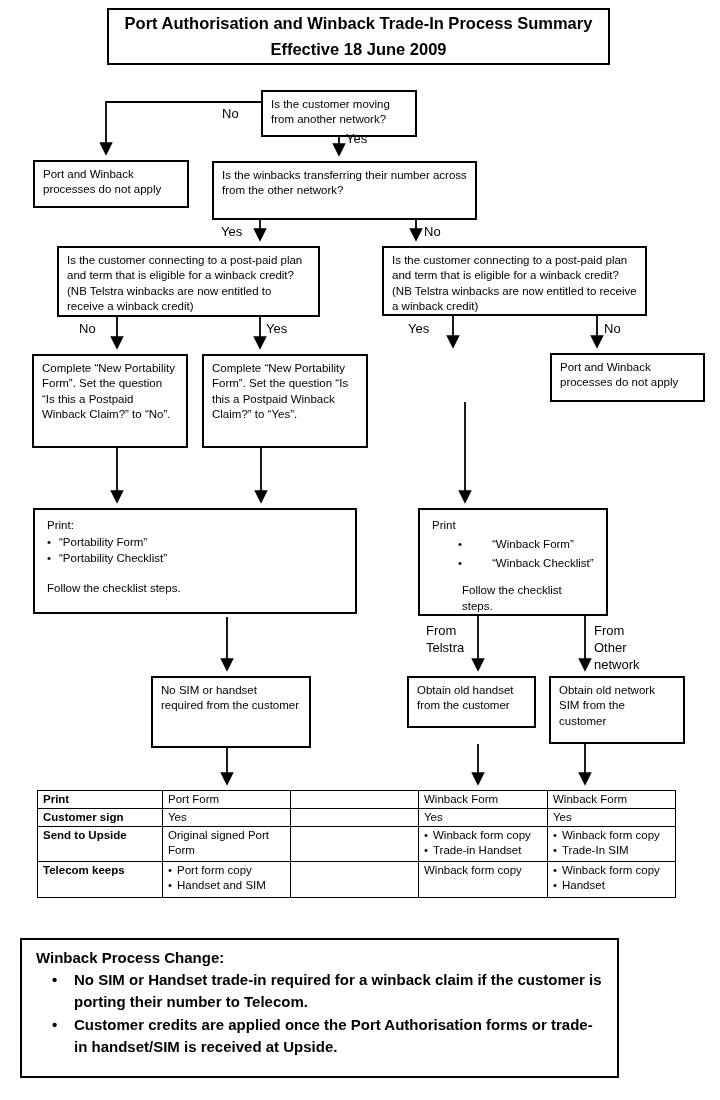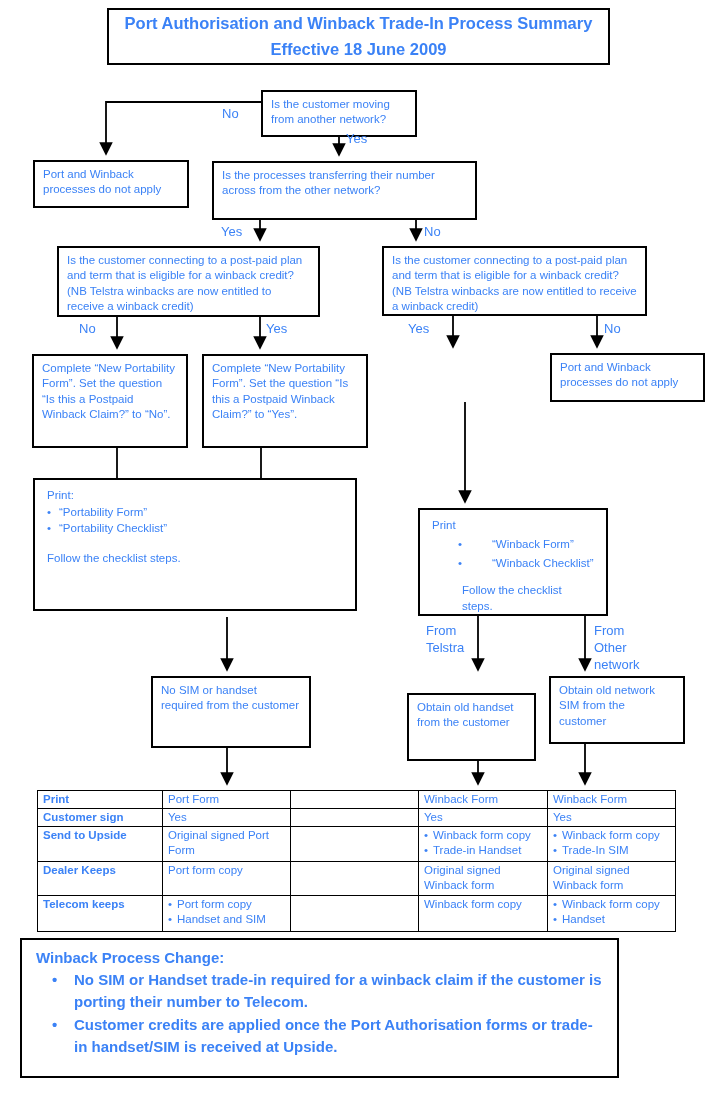--- a/index.html
+++ b/index.html
@@ -1,18 +1,18 @@
 <!DOCTYPE html>
 <html><head>
 <meta charset="utf-8">
 <style>
   html,body{margin:0;padding:0;background:#fff;}
   .stage{
     position:relative;width:720px;height:1100px;background:#ffffff;
-    font-family:"Liberation Sans","DejaVu Sans",sans-serif;color:#3b82f6;
+    font-family:"Liberation Sans","DejaVu Sans",sans-serif;color:#000000;
     overflow:hidden;
   }
   .wires{position:absolute;left:0;top:0;z-index:1;}
   .box{
     position:absolute;z-index:2;box-sizing:border-box;
     border:2px solid #000;background:#fff;
     font-size:11.5px;line-height:1.34;padding:5px 8px;
   }
   .title-box{
     display:flex;flex-direction:column;justify-content:center;align-items:center;
@@ -86,21 +86,21 @@
 
   <div class="box" style="left:261px;top:78px;width:156px;height:47px;margin-top:12px;">
     <span>Is the customer moving from another network?</span>
   </div>
 
   <div class="box" style="left:33px;top:160px;width:156px;height:48px;">
     <span>Port and Winback processes do not apply</span>
   </div>
 
   <div class="box" style="left:212px;top:161px;width:265px;height:59px;">
-    <span>Is the processes transferring their number across from the other network?</span>
+    <span>Is the winbacks transferring their number across from the other network?</span>
   </div>
 
   <div class="box" style="left:57px;top:246px;width:263px;height:71px;">
     <span>Is the customer connecting to a post-paid plan and term that is eligible for a winback credit? (NB Telstra winbacks are now entitled to receive a winback credit)</span>
   </div>
 
   <div class="box" style="left:382px;top:246px;width:265px;height:70px;">
     <span>Is the customer connecting to a post-paid plan and term that is eligible for a winback credit? (NB Telstra winbacks are now entitled to receive a winback credit)</span>
   </div>
 
@@ -110,21 +110,21 @@
 
   <div class="box" style="left:202px;top:354px;width:166px;height:94px;">
     <span>Complete “New Portability Form”. Set the question “Is this a Postpaid Winback Claim?” to “Yes”.</span>
   </div>
 
 
   <div class="box" style="left:550px;top:353px;width:155px;height:49px;">
     <span>Port and Winback processes do not apply</span>
   </div>
 
-  <div class="box" style="left:33px;top:478px;width:324px;height:133px;padding:8px 12px;">
+  <div class="box" style="left:33px;top:508px;width:324px;height:106px;padding:8px 12px;">
     <div class="print-title">Print:</div>
     <div>
         <div class="bullet-line">
           <span class="dot">•</span>
           <span class="bl-text">“Portability Form”</span>
         </div>
         <div class="bullet-line">
           <span class="dot">•</span>
           <span class="bl-text">“Portability Checklist”</span>
         </div>
@@ -144,21 +144,21 @@
           <span class="bl-text">“Winback Checklist”</span>
         </div>
       </div>
     <div class="indent-footer">Follow the checklist steps.</div>
   </div>
 
   <div class="box" style="left:151px;top:676px;width:160px;height:72px;">
     <span>No SIM or handset required from the customer</span>
   </div>
 
-  <div class="box" style="left:407px;top:676px;width:129px;height:68px;margin-top:17px;">
+  <div class="box" style="left:407px;top:676px;width:129px;height:52px;">
     <span>Obtain old handset from the customer</span>
   </div>
 
   <div class="box" style="left:549px;top:676px;width:136px;height:68px;">
     <span>Obtain old network SIM from the customer</span>
   </div>
 
   <span class="edge-label" style="left:222px;top:106px;">No</span>
   <span class="edge-label" style="left:346px;top:131px;">Yes</span>
   <span class="edge-label" style="left:221px;top:224px;">Yes</span>
@@ -214,27 +214,20 @@
             <div class="bullet-line">
               <span class="dot">•</span>
               <span class="bl-text">Winback form copy</span>
             </div>
             <div class="bullet-line">
               <span class="dot">•</span>
               <span class="bl-text">Trade-In SIM</span>
             </div>
           </td>
       </tr>
-      <tr style="height:34px;">
-        <th>Dealer Keeps</th>
-        <td>Port form copy</td>
-        <td></td>
-        <td>Original signed Winback form</td>
-        <td>Original signed Winback form</td>
-      </tr>
       <tr style="height:36px;">
         <th>Telecom keeps</th>
         <td>
             <div class="bullet-line">
               <span class="dot">•</span>
               <span class="bl-text">Port form copy</span>
             </div>
             <div class="bullet-line">
               <span class="dot">•</span>
               <span class="bl-text">Handset and SIM</span>

